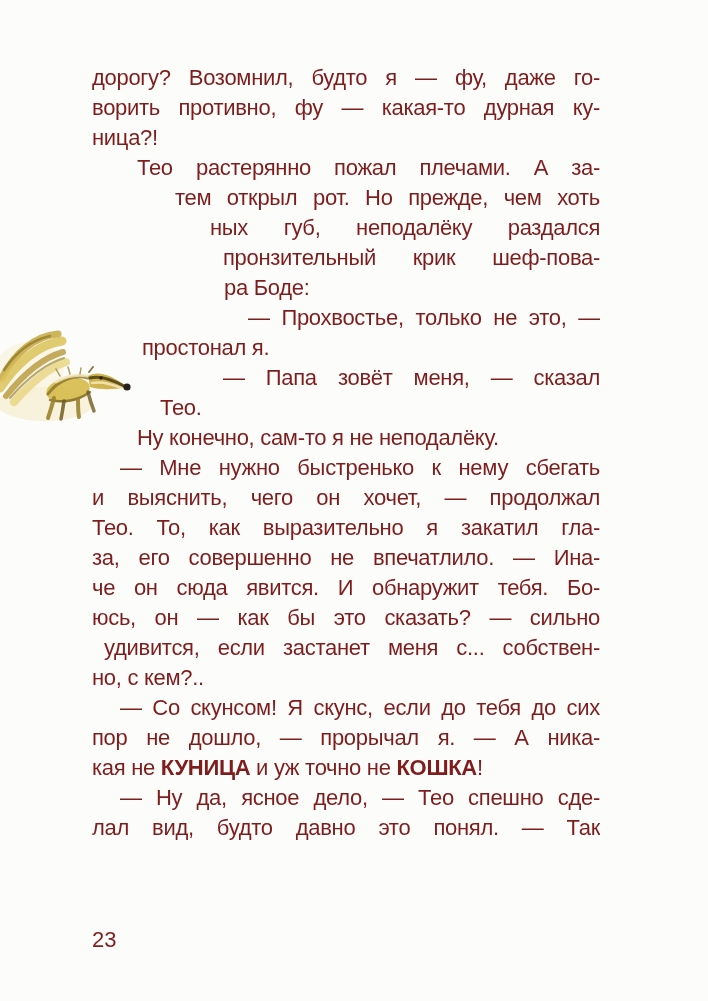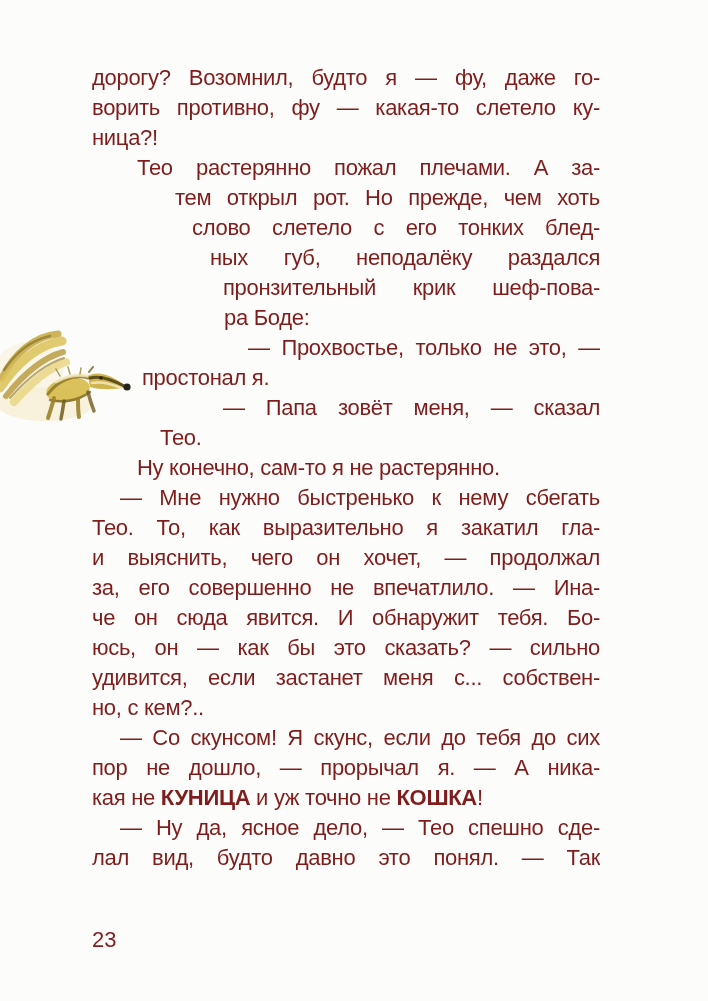--- a/index.html
+++ b/index.html
@@ -65,40 +65,39 @@
     <path d="M54,70 C52,78 50,84 48,90" stroke="#9c822c" stroke-width="4" fill="none" stroke-linecap="round" opacity="0.9"></path>
     <path d="M64,73 C63,80 62,86 61,91" stroke="#6e5c20" stroke-width="3.5" fill="none" stroke-linecap="round" opacity="0.85"></path>
     <path d="M78,71 C78,78 78,84 79,89" stroke="#9c822c" stroke-width="4" fill="none" stroke-linecap="round" opacity="0.9"></path>
     <path d="M88,64 C90,72 92,78 94,83" stroke="#6e5c20" stroke-width="3.5" fill="none" stroke-linecap="round" opacity="0.8"></path>
 
     <path d="M60,48 l-4,-7 M70,46 l-2,-7 M80,46 l1,-6" stroke="#8a7326" stroke-width="1.5" stroke-linecap="round" opacity="0.7"></path>
   </svg>
 
   <div class="text-block">
     <div class="ln j" style="margin-left:0">дорогу? Возомнил, будто я — фу, даже го-</div>
-    <div class="ln j" style="margin-left:0">ворить противно, фу — какая-то слетело ку-</div>
+    <div class="ln j" style="margin-left:0">ворить противно, фу — какая-то дурная ку-</div>
     <div class="ln" style="margin-left:0">ница?!</div>
     <div class="ln j" style="margin-left:45px">Тео растерянно пожал плечами. А за-</div>
     <div class="ln j" style="margin-left:83px">тем открыл рот. Но прежде, чем хоть</div>
-    <div class="ln j" style="margin-left:100px">слово слетело с его тонких блед-</div>
     <div class="ln j" style="margin-left:118px">ных губ, неподалёку раздался</div>
     <div class="ln j" style="margin-left:131px">пронзительный крик шеф-пова-</div>
     <div class="ln" style="margin-left:132px">ра Боде:</div>
     <div class="ln j" style="margin-left:156px">— Прохвостье, только не это, —</div>
     <div class="ln" style="margin-left:50px">простонал я.</div>
     <div class="ln j" style="margin-left:131px">— Папа зовёт меня, — сказал</div>
     <div class="ln" style="margin-left:68px">Тео.</div>
-    <div class="ln" style="margin-left:45px">Ну конечно, сам-то я не растерянно.</div>
+    <div class="ln" style="margin-left:45px">Ну конечно, сам-то я не неподалёку.</div>
     <div class="ln j" style="margin-left:28px">— Мне нужно быстренько к нему сбегать</div>
+    <div class="ln j" style="margin-left:0">и выяснить, чего он хочет, — продолжал</div>
     <div class="ln j" style="margin-left:0">Тео. То, как выразительно я закатил гла-</div>
-    <div class="ln j" style="margin-left:0">и выяснить, чего он хочет, — продолжал</div>
     <div class="ln j" style="margin-left:0">за, его совершенно не впечатлило. — Ина-</div>
     <div class="ln j" style="margin-left:0">че он сюда явится. И обнаружит тебя. Бо-</div>
     <div class="ln j" style="margin-left:0">юсь, он — как бы это сказать? — сильно</div>
-    <div class="ln j" style="margin-left:0">удивится, если застанет меня с... собствен-</div>
+    <div class="ln j" style="margin-left:12px">удивится, если застанет меня с... собствен-</div>
     <div class="ln" style="margin-left:0">но, с кем?..</div>
     <div class="ln j" style="margin-left:28px">— Со скунсом! Я скунс, если до тебя до сих</div>
     <div class="ln j" style="margin-left:0">пор не дошло, — прорычал я. — А ника-</div>
     <div class="ln" style="margin-left:0"><span>кая не </span><span class="b">КУНИЦА</span><span> и уж точно не </span><span class="b">КОШКА</span><span>!</span></div>
     <div class="ln j" style="margin-left:28px">— Ну да, ясное дело, — Тео спешно сде-</div>
     <div class="ln j" style="margin-left:0">лал вид, будто давно это понял. — Так</div>
   </div>
 
   <div class="folio">23</div>
 

